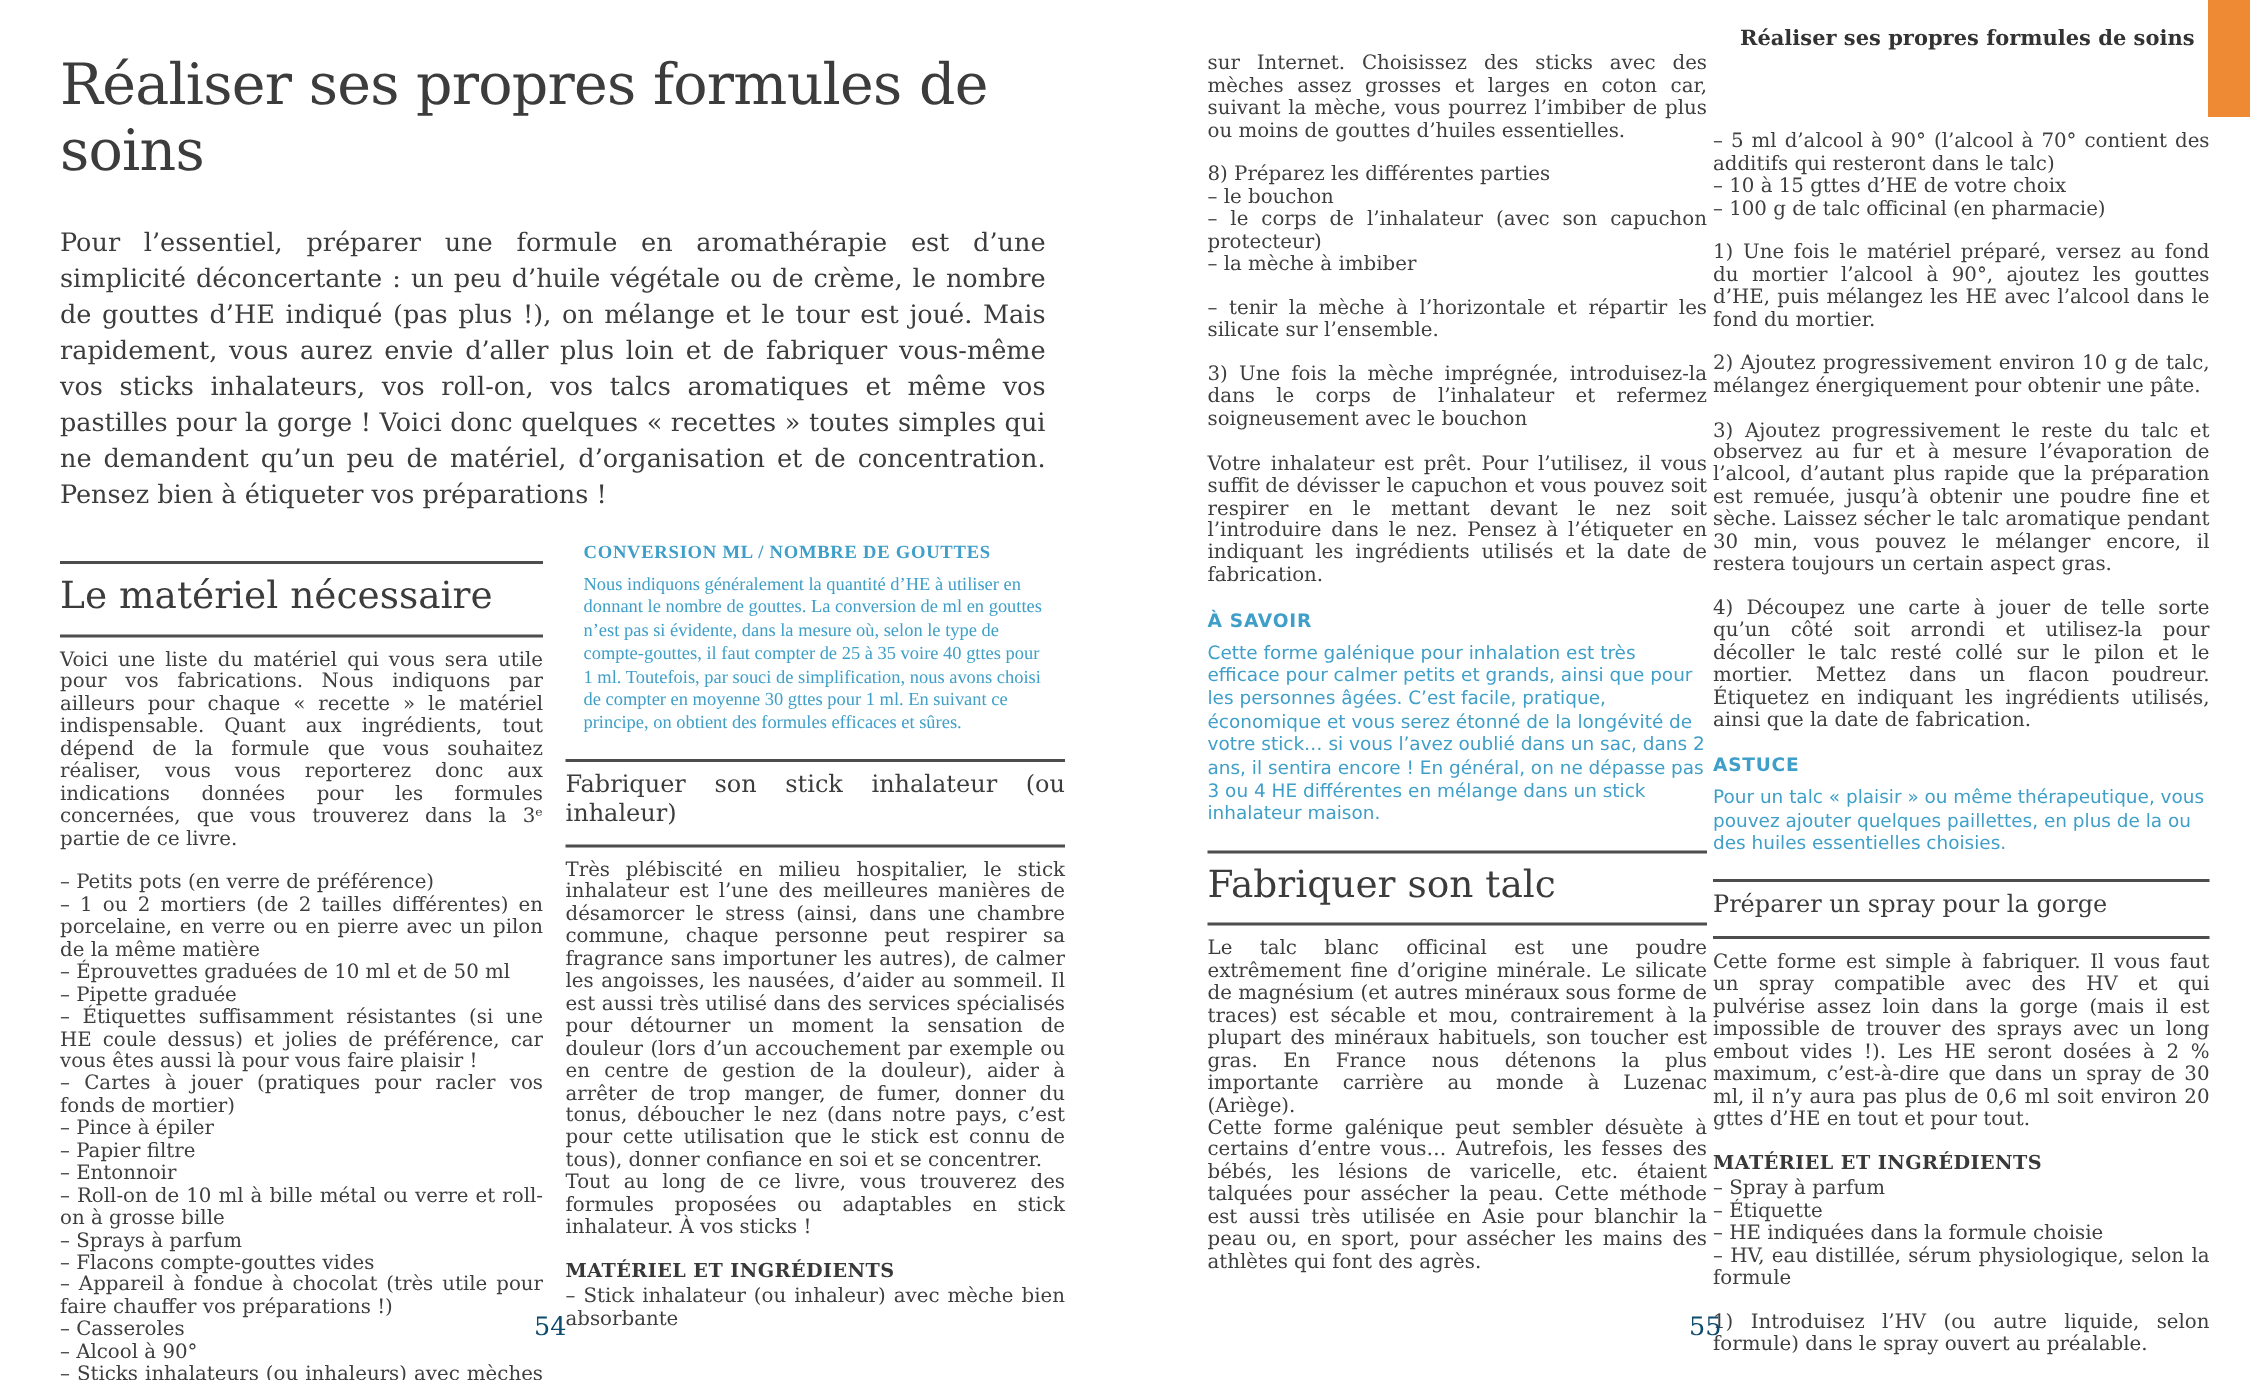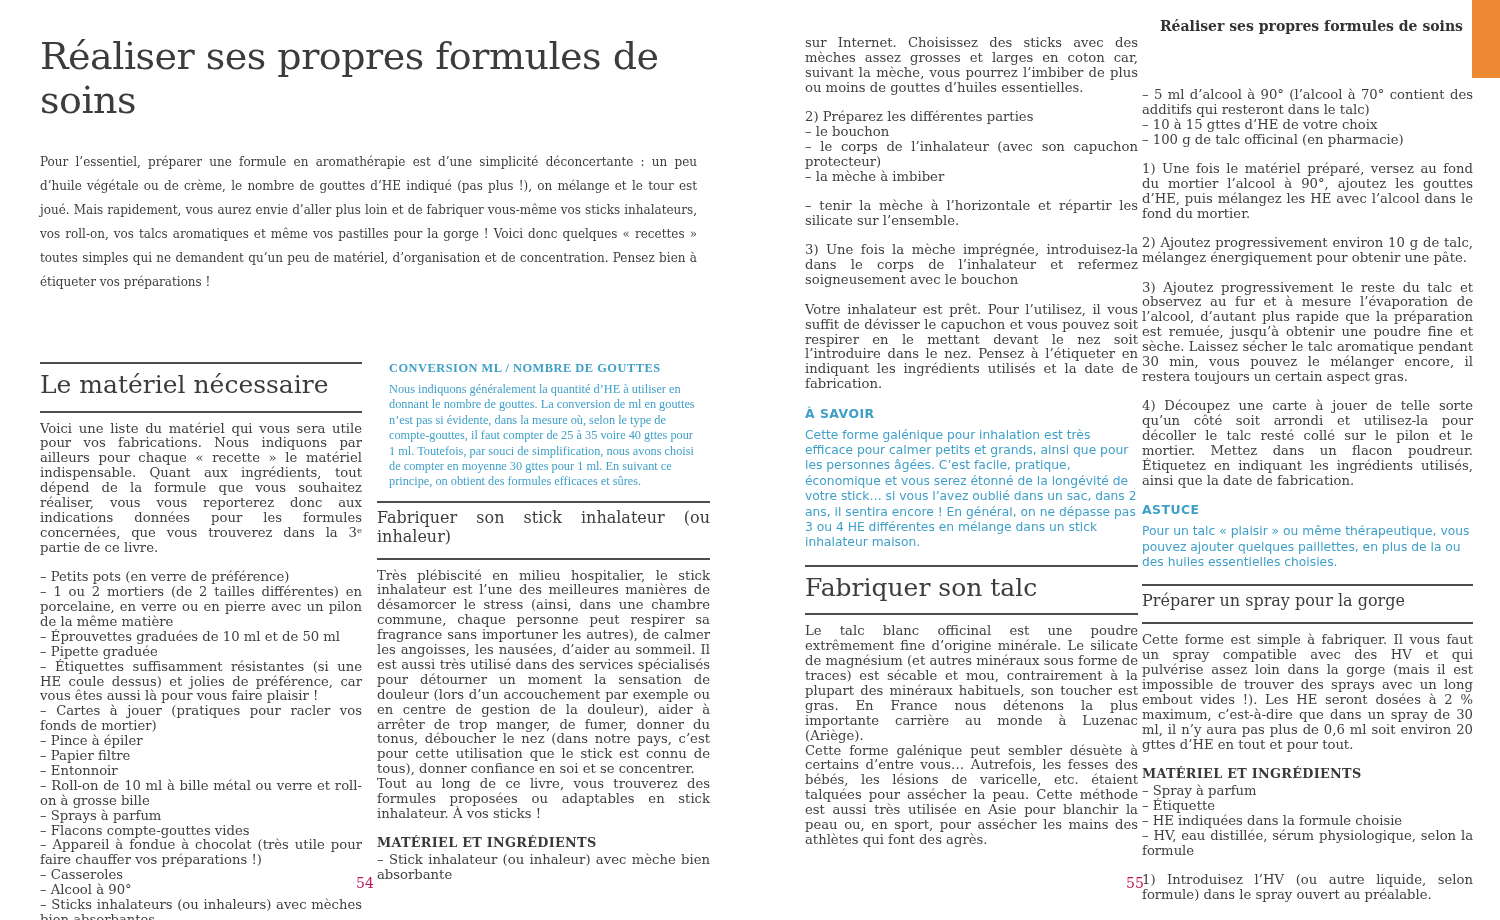--- a/index.html
+++ b/index.html
@@ -11,29 +11,29 @@
   }
   html,body{margin:0;padding:0;background:#ffffff;}
   body{width:1500px;height:920px;font-family:"DejaVu Serif",serif;color:var(--ink);}
   .spread{position:relative;width:1500px;height:920px;background:#fff;overflow:hidden;}
 
   .abs{position:absolute;}
 
   
   .main-title{left:40px;top:34px;width:670px;margin:0;font-size:38px;line-height:1.17;
               font-weight:400;color:#3c3c3c;letter-spacing:-0.5px;}
-  .lead{left:40px;top:150px;width:657px;margin:0;font-size:12px;line-height:24px;
+  .lead{left:40px;top:150px;width:657px;margin:0;font-size:17px;line-height:24px;
         text-align:justify;color:#3c3c3c;}
 
   .colA{left:40px;top:358px;width:322px;}
   .colB{left:377px;top:358px;width:333px;}
   .colC{left:805px;top:36px;width:333px;}
   .colD{left:1142px;top:88px;width:331px;}
 
-  .sec-head{font-size:25px;line-height:1.18;font-weight:400;color:#3c3c3c;margin:4px 0 9px;
+  .sec-head{font-size:25px;line-height:1.18;font-weight:400;color:#3c3c3c;margin:16px 0 9px;
             border-top:2px solid var(--rule);border-bottom:2px solid var(--rule);
             padding:6px 0 11px;}
   .sec-head.two-line{font-size:16px;}
 
   .bodytxt{font-size:13.2px;line-height:14.9px;text-align:justify;color:var(--ink);}
   .p{margin:0 0 14.5px;}
   .line{margin:0;}
   .group{margin:0 0 14.5px;}
   .group:last-child,.p:last-child{margin-bottom:0;}
 
@@ -46,21 +46,21 @@
   .bluebox .blue-body{font-size:12.3px;line-height:15.4px;margin:0;text-align:left;}
   .bluebox.boxed{margin:14px 0 14px;}
   .bluebox.first{margin:0 12px 11px;font-family:Liberation Serif, serif;}
 
   
   .running-head{left:805px;top:16px;width:658px;text-align:right;font-weight:700;}
   .running-head .kicker{color:var(--accent-orange);font-size:14px;line-height:20px;}
   .running-head .running-sub{color:#333333;font-size:14px;line-height:20px;}
   .orange-tab{left:1472px;top:0;width:28px;height:78px;background:var(--tab-orange);}
 
-  .pagenum{font-size:14px;color:#be185d;}
+  .pagenum{font-size:17px;color:#0c4a6e;}
   .pagenum-left{left:356px;top:875px;}
   .pagenum-right{left:1126px;top:875px;}
 </style>
 </head>
 <body>
 
 <div class="spread">
 
   <h1 class="abs main-title">Réaliser ses propres formules de soins</h1>
 
@@ -106,21 +106,21 @@
   <div class="abs pagenum pagenum-left">54</div>
 
   <div class="abs running-head">
     <div class="running-sub">Réaliser ses propres formules de soins</div>
   </div>
   <div class="abs orange-tab"></div>
 
   <div class="abs colC bodytxt">
     <p class="p">sur Internet. Choisissez des sticks avec des mèches assez grosses et larges en coton car, suivant la mèche, vous pourrez l’imbiber de plus ou moins de gouttes d’huiles essentielles.</p>
     <div class="group">
-      <p class="line">2) Préparez les différentes parties</p>
+      <p class="line">8) Préparez les différentes parties</p>
       <p class="line">– le bouchon</p>
       <p class="line">– le corps de l’inhalateur (avec son capuchon protecteur)</p>
       <p class="line">– la mèche à imbiber</p>
     </div>
     <div class="group">
       <p class="line">– tenir la mèche à l’horizontale et répartir les silicate sur l’ensemble.</p>
     </div>
     <p class="p">3) Une fois la mèche imprégnée, introduisez-la dans le corps de l’inhalateur et refermez soigneusement avec le bouchon</p>
     <p class="p">Votre inhalateur est prêt. Pour l’utilisez, il vous suffit de dévisser le capuchon et vous pouvez soit respirer en le mettant devant le nez soit l’introduire dans le nez. Pensez à l’étiqueter en indiquant les ingrédients utilisés et la date de fabrication.</p>
 

